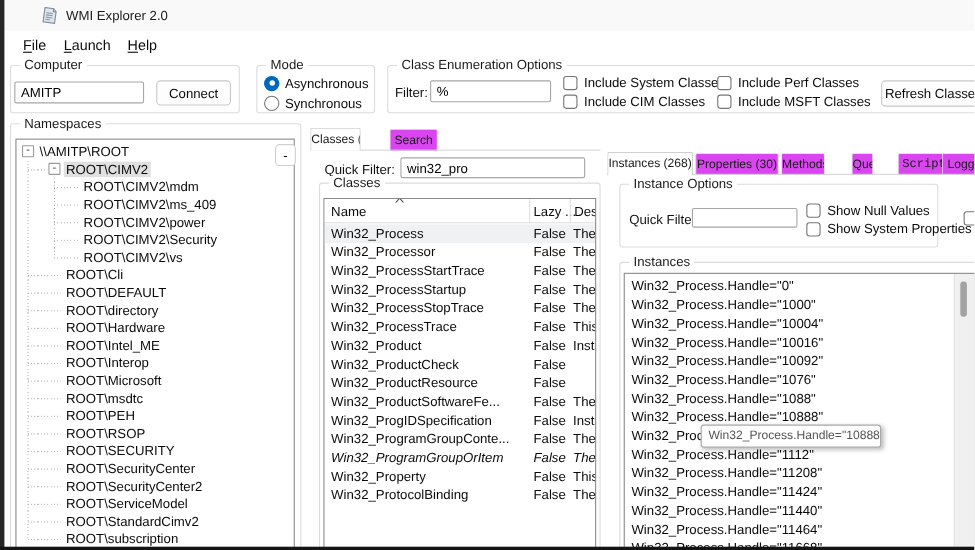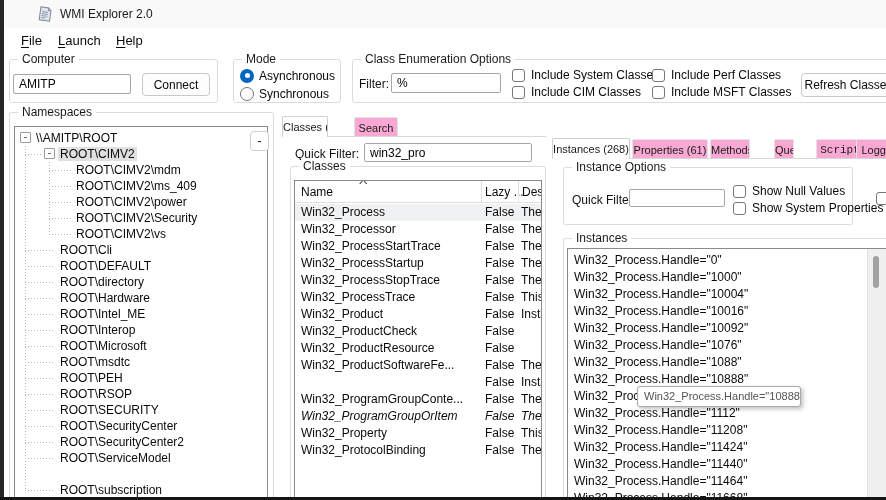--- a/index.html
+++ b/index.html
@@ -38,21 +38,21 @@
   .treebox { position:absolute; left:14px; top:126px; width:254px; height:380px; background:#fff; border:1px solid #8a8a8a; overflow:hidden; }
   .tree-row { position:absolute; left:0; width:100%; height:16px; font-size:12px; }
   .tlabel { position:absolute; top:1px; line-height:14px; white-space:nowrap; color:#0a0a0a; padding:0 2px; }
   .tlabel.sel { background:#e0e0e0; }
   .expand { position:absolute; top:2px; width:11px; height:11px; border:1px solid #9a9a9a; background:#fff; border-radius:1px; font-size:10px; line-height:8px; text-align:center; color:#333; }
   .stub { position:absolute; top:8px; height:1px; background:repeating-linear-gradient(to right,#b8b8b8 0 1px,transparent 1px 3px); }
   .vline { position:absolute; width:1px; background:repeating-linear-gradient(to bottom,#b8b8b8 0 1px,transparent 1px 3px); }
   .collapse-btn { left:250px; top:131px; width:19px; height:20px; line-height:17px; border-radius:4px; border:1px solid #cfcfcf; background:#fff; z-index:5; }
 
   
-  .tab { position:absolute; font-size:11px; color:#1a1a1a; text-align:center; line-height:20px; height:20px; background:#f9a8d4; border:1px solid #e2e2e2; border-bottom:none; border-radius:2px 2px 0 0; overflow:hidden; white-space:nowrap; }
+  .tab { position:absolute; font-size:11px; color:#1a1a1a; text-align:center; line-height:20px; height:20px; background:#d946ef; border:1px solid #e2e2e2; border-bottom:none; border-radius:2px 2px 0 0; overflow:hidden; white-space:nowrap; }
   .tab.active { background:#fff; border:1px solid #d0d0d0; border-bottom:none; height:21px; line-height:21px; z-index:3; }
   .tabline { position:absolute; height:1px; background:#d8d8d8; z-index:1; }
 
   
   .table { position:absolute; left:294px; top:180px; width:248px; height:330px; border:1px solid #8a8a8a; background:#fff; overflow:hidden; }
   .thead { position:absolute; left:0; top:0; width:100%; height:22px; background:#fff; border-bottom:1px solid #e0e0e0; font-size:12px; color:#0a0a0a; }
   .th { position:absolute; top:4px; white-space:nowrap; }
   .hsep { position:absolute; top:0; width:1px; height:22px; background:#e0e0e0; }
   .sort-caret { position:absolute; left:66px; top:-2px; font-size:10px; color:#555; transform:scaleX(1.8); }
   .tbody { position:absolute; left:0; top:23px; width:100%; height:307px; }
@@ -217,20 +217,24 @@
         <span class="tlabel" style="left: 43px;">ROOT\SecurityCenter</span>
       </div>
       <div class="tree-row" style="top: 307px;">
         <span class="stub" style="left: 10px; width: 30px;"></span>
         <span class="tlabel" style="left: 43px;">ROOT\SecurityCenter2</span>
       </div>
       <div class="tree-row" style="top: 323px; text-align: center;">
         <span class="stub" style="left: 10px; width: 30px;"></span>
         <span class="tlabel" style="left: 43px;">ROOT\ServiceModel</span>
       </div>
+      <div class="tree-row" style="top: 339px;">
+        <span class="stub" style="left: 10px; width: 30px;"></span>
+        <span class="tlabel" style="left: 43px;">ROOT\StandardCimv2</span>
+      </div>
       <div class="tree-row" style="top: 355px;">
         <span class="stub" style="left: 10px; width: 30px;"></span>
         <span class="tlabel" style="left: 43px;">ROOT\subscription</span>
       </div>
     </div>
   <button class="btn collapse-btn" style="position:absolute;">-</button>
 
   <div class="tab active" style="left:282px;top:116px;width:46px;">Classes (404)</div>
   <div class="tab" style="left:354px;top:117px;width:44px;">Search</div>
   <div class="tabline" style="left:282px;top:136px;width:264px;"></div>
@@ -295,20 +299,21 @@
           <span class="c-name">Win32_ProductResource</span>
           <span class="c-lazy">False</span>
           <span class="c-desc"></span>
         </div>
         <div class="crow" style="top: 153px;">
           <span class="c-name">Win32_ProductSoftwareFe...</span>
           <span class="c-lazy">False</span>
           <span class="c-desc">The C</span>
         </div>
         <div class="crow" style="top: 170px;">
+          <span class="c-name">Win32_ProgIDSpecification</span>
           <span class="c-lazy">False</span>
           <span class="c-desc">Instan</span>
         </div>
         <div class="crow" style="top: 187px;">
           <span class="c-name">Win32_ProgramGroupConte...</span>
           <span class="c-lazy">False</span>
           <span class="c-desc">The W</span>
         </div>
         <div class="crow" style="top: 204px; font-style: italic;">
           <span class="c-name">Win32_ProgramGroupOrItem</span>
@@ -322,21 +327,21 @@
         </div>
         <div class="crow" style="top: 238px;">
           <span class="c-name">Win32_ProtocolBinding</span>
           <span class="c-lazy">False</span>
           <span class="c-desc">The W</span>
         </div>
       </div>
   </div>
 
   <div class="tab active" style="left:552px;top:138px;width:78px;">Instances (268)</div>
-  <div class="tab" style="left:632px;top:139px;width:76px;">Properties (61)</div>
+  <div class="tab" style="left:632px;top:139px;width:76px;">Properties (30)</div>
   <div class="tab" style="left:710px;top:139px;width:40px;text-align:center;">Methods (7)</div>
   <div class="tab" style="left:774px;top:139px;width:20px;">Query</div>
   <div class="tab" style="left:816px;top:139px;width:48px;font-family:Liberation Mono, monospace;">Script</div>
   <div class="tab" style="left:856px;top:139px;width:50px;">Logging</div>
   <div class="tabline" style="left:552px;top:158px;width:334px;"></div>
 
   <div class="gb" style="left:563px;top:167px;width:290px;height:58px;">
     <span class="gb-label">Instance Options</span>
   </div>
   <span style="position:absolute;left:572px;top:193px;font-size:12px;">Quick Filter:</span>

